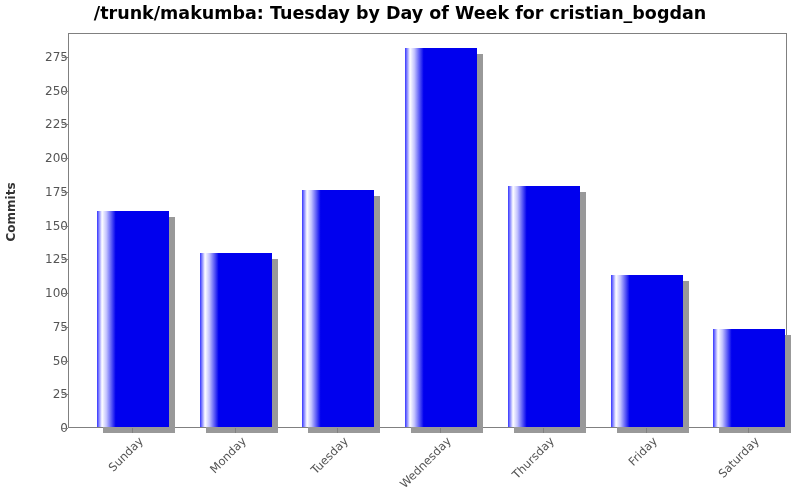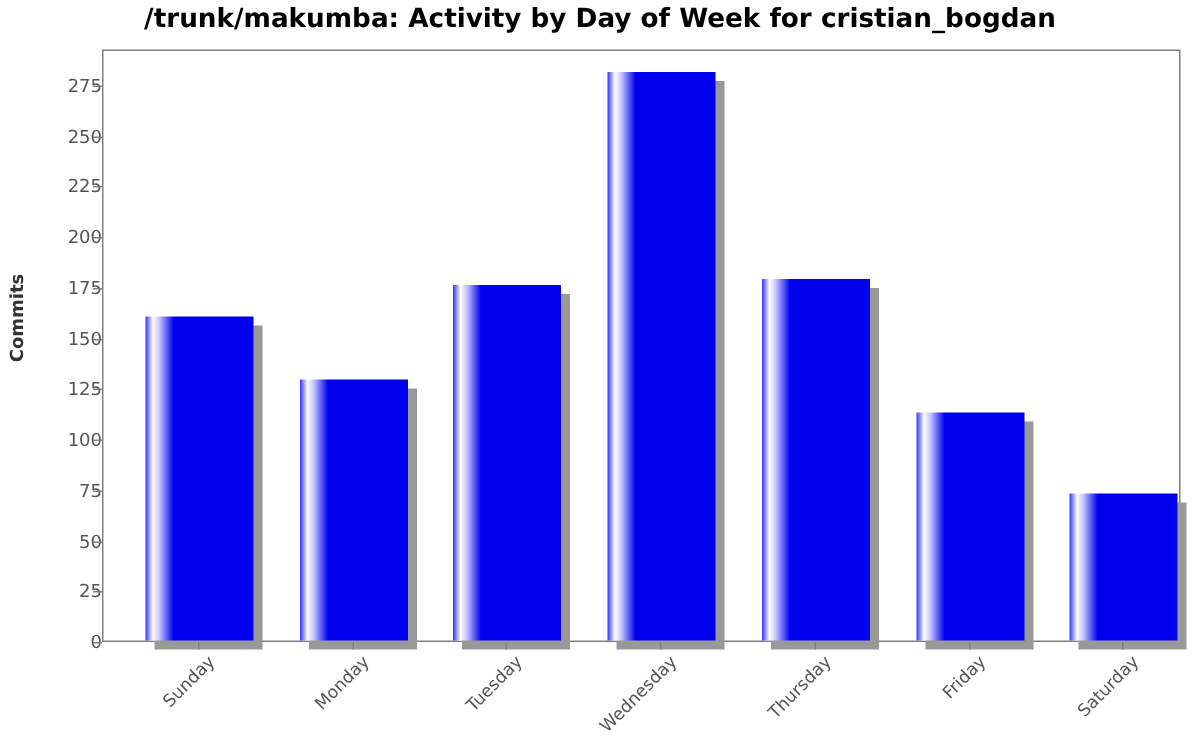--- a/index.html
+++ b/index.html
@@ -123,21 +123,21 @@
     width: 1px;
     height: 5px;
     background: #808080;
   }
 </style>
 </head>
 <body>
 
 <div id="chart-root">
 
-  <div id="chart-title">/trunk/makumba: Activity by Day of Week for cristian_bogdan</div>
+  <div id="chart-title">/trunk/makumba: Tuesday by Day of Week for cristian_bogdan</div>
 
   <div id="ylabel">Commits</div>
 
   <div id="ytick-layer">
       <div class="ytick-label" style="top: 428px;">0</div>
       <div class="ytick-mark" style="top: 428px;"></div>
       <div class="ytick-label" style="top: 394.273px;">25</div>
       <div class="ytick-mark" style="top: 394.273px;"></div>
       <div class="ytick-label" style="top: 360.545px;">50</div>
       <div class="ytick-mark" style="top: 360.545px;"></div>

